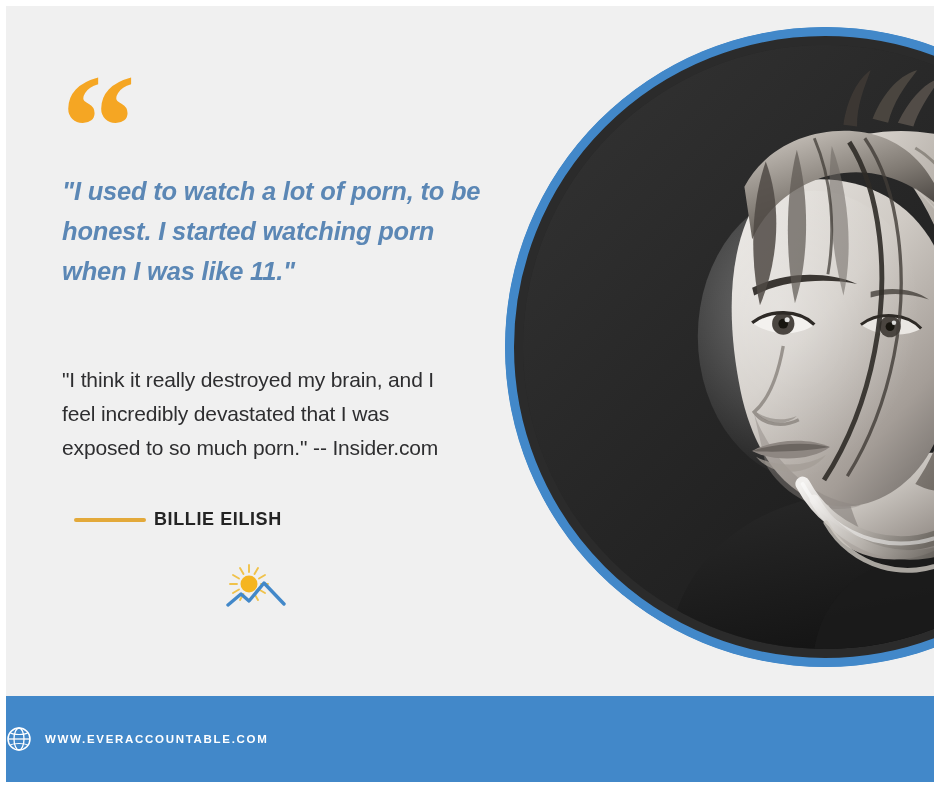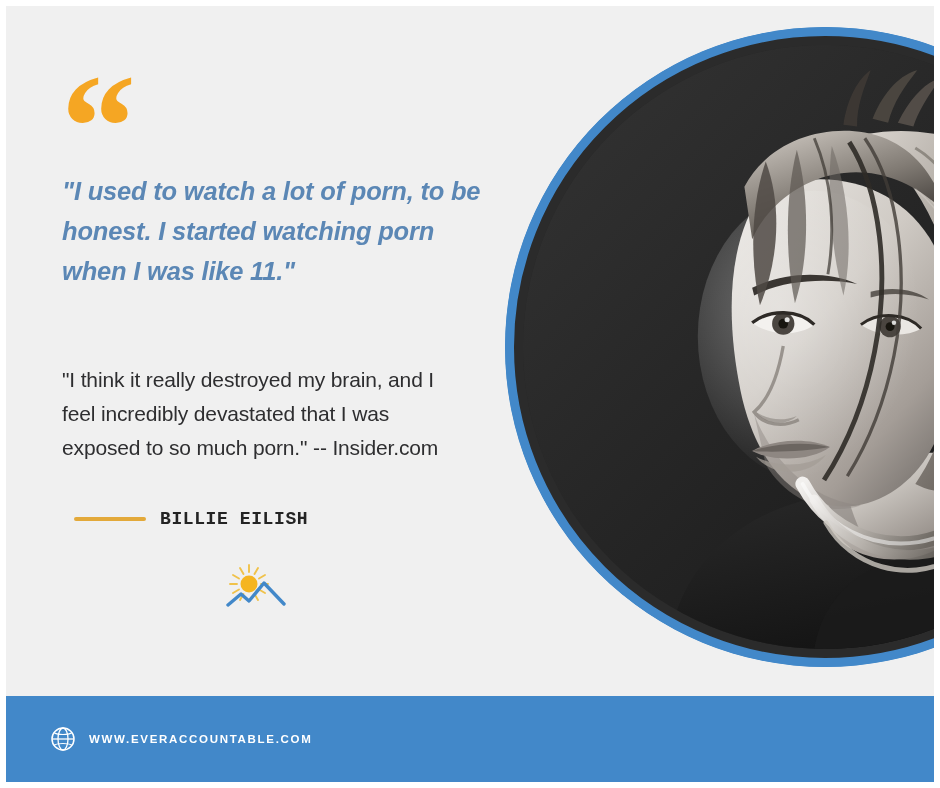--- a/index.html
+++ b/index.html
@@ -123,22 +123,21 @@
     line-height: 1.62;
     letter-spacing: -0.15px;
   }
 
   .byline-row {
     position: absolute;
     left: 68px;
     top: 503px;
     display: flex;
     align-items: center;
-    gap: 14px;
-    font-family: Liberation Mono, monospace;
+    gap: 8px;
   }
   .byline-rule {
     width: 72px;
     height: 4px;
     background: #e3a93a;
     border-radius: 2px;
   }
   .byline-name {
     font-size: 18px;
     font-weight: 700;
@@ -157,21 +156,20 @@
   
   .footer {
     position: absolute;
     left: 0;
     bottom: 0;
     width: 928px;
     height: 86px;
     background: #4288c9;
     display: flex;
     align-items: center;
-    padding-left: 44px;
     box-sizing: border-box;
   }
   .footer-item {
     display: flex;
     align-items: center;
   }
   .footer-item.site { margin-right: 38px; }
   .footer-icon {
     width: 26px;
     height: 26px;

